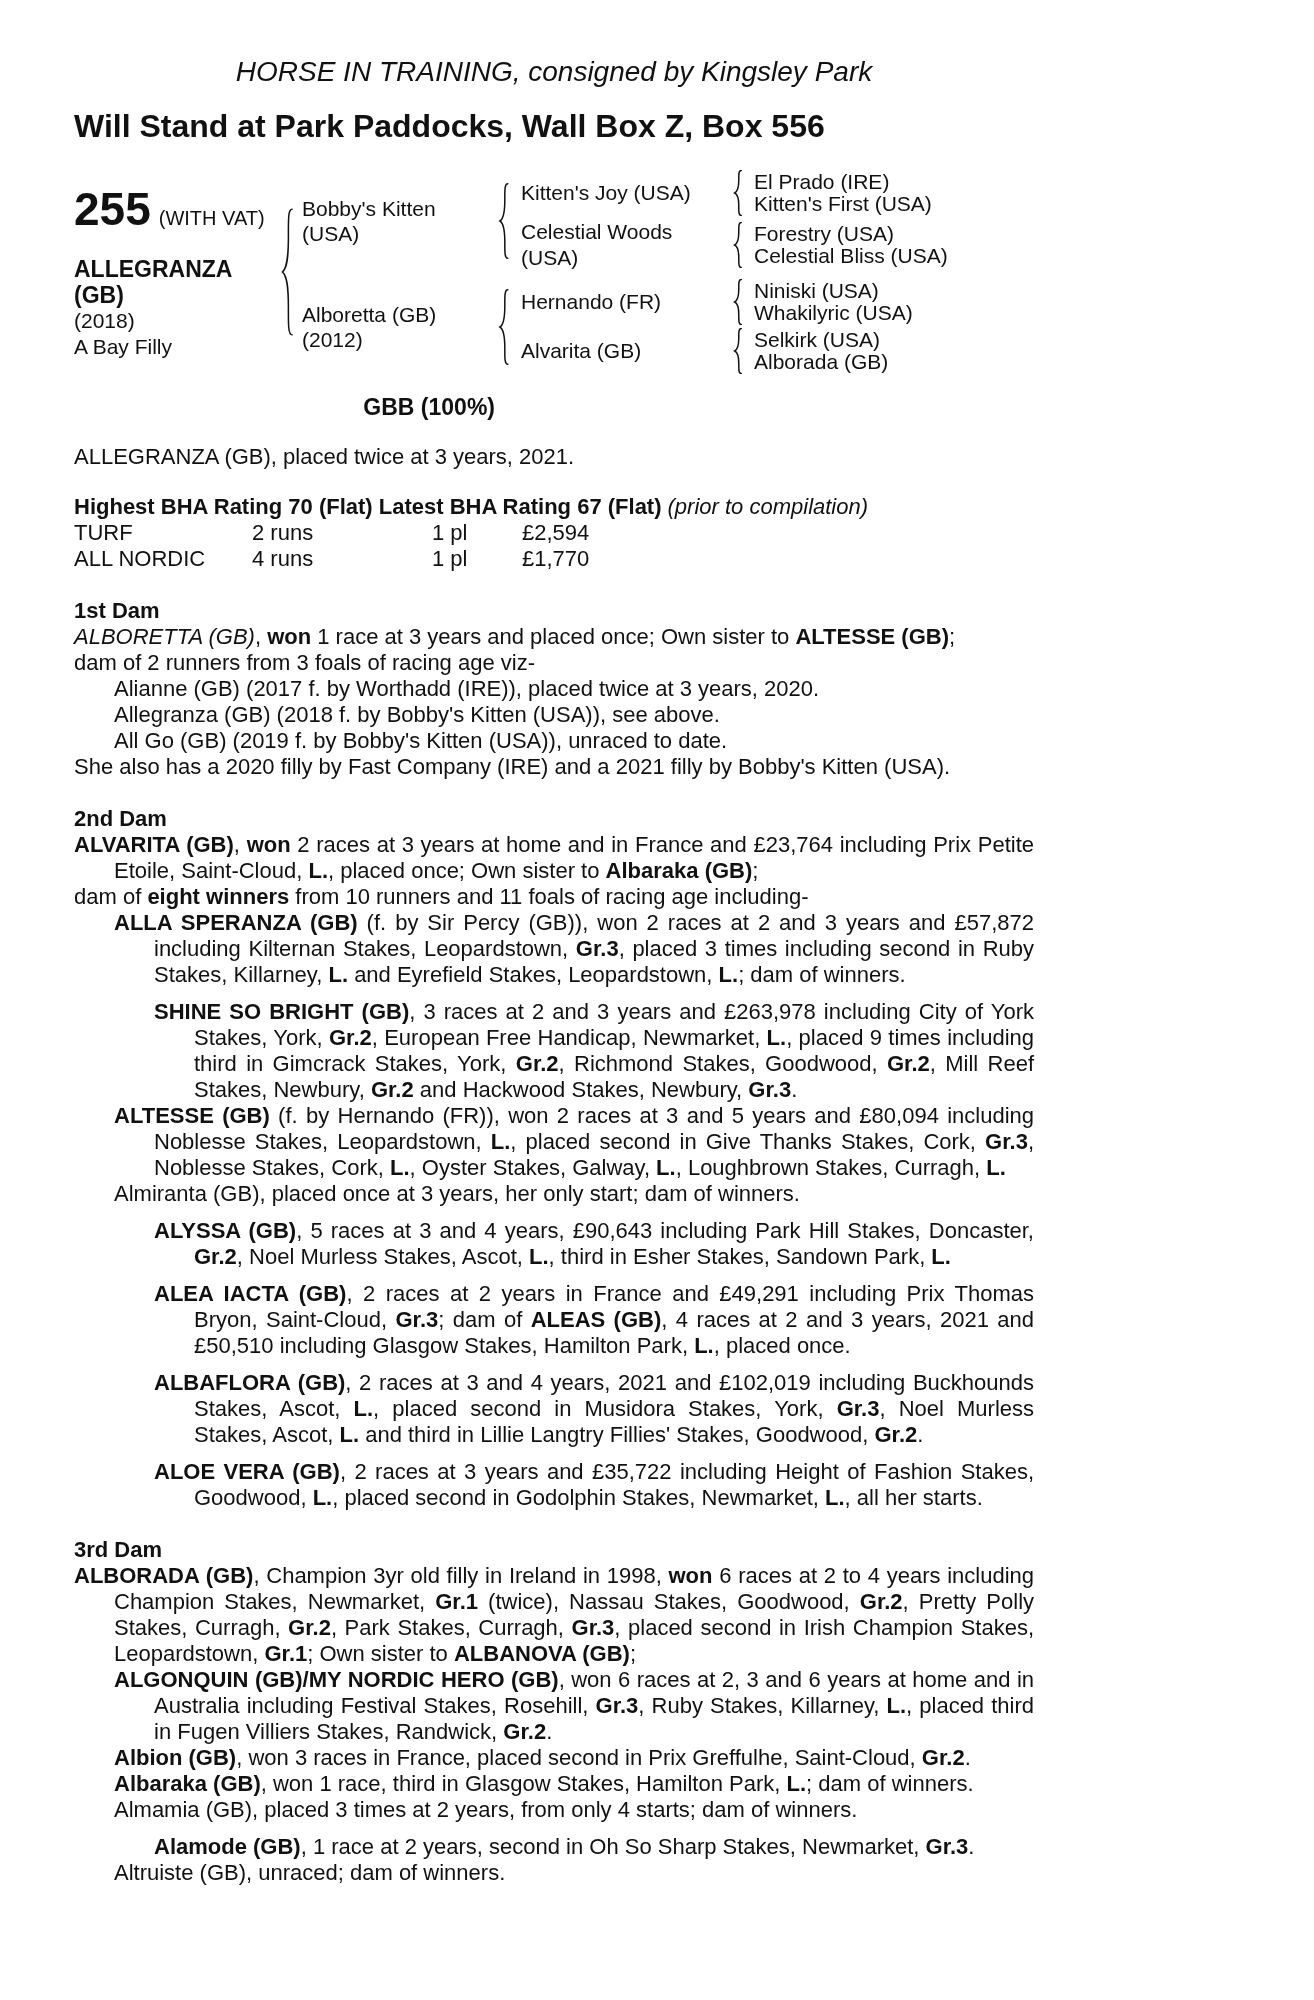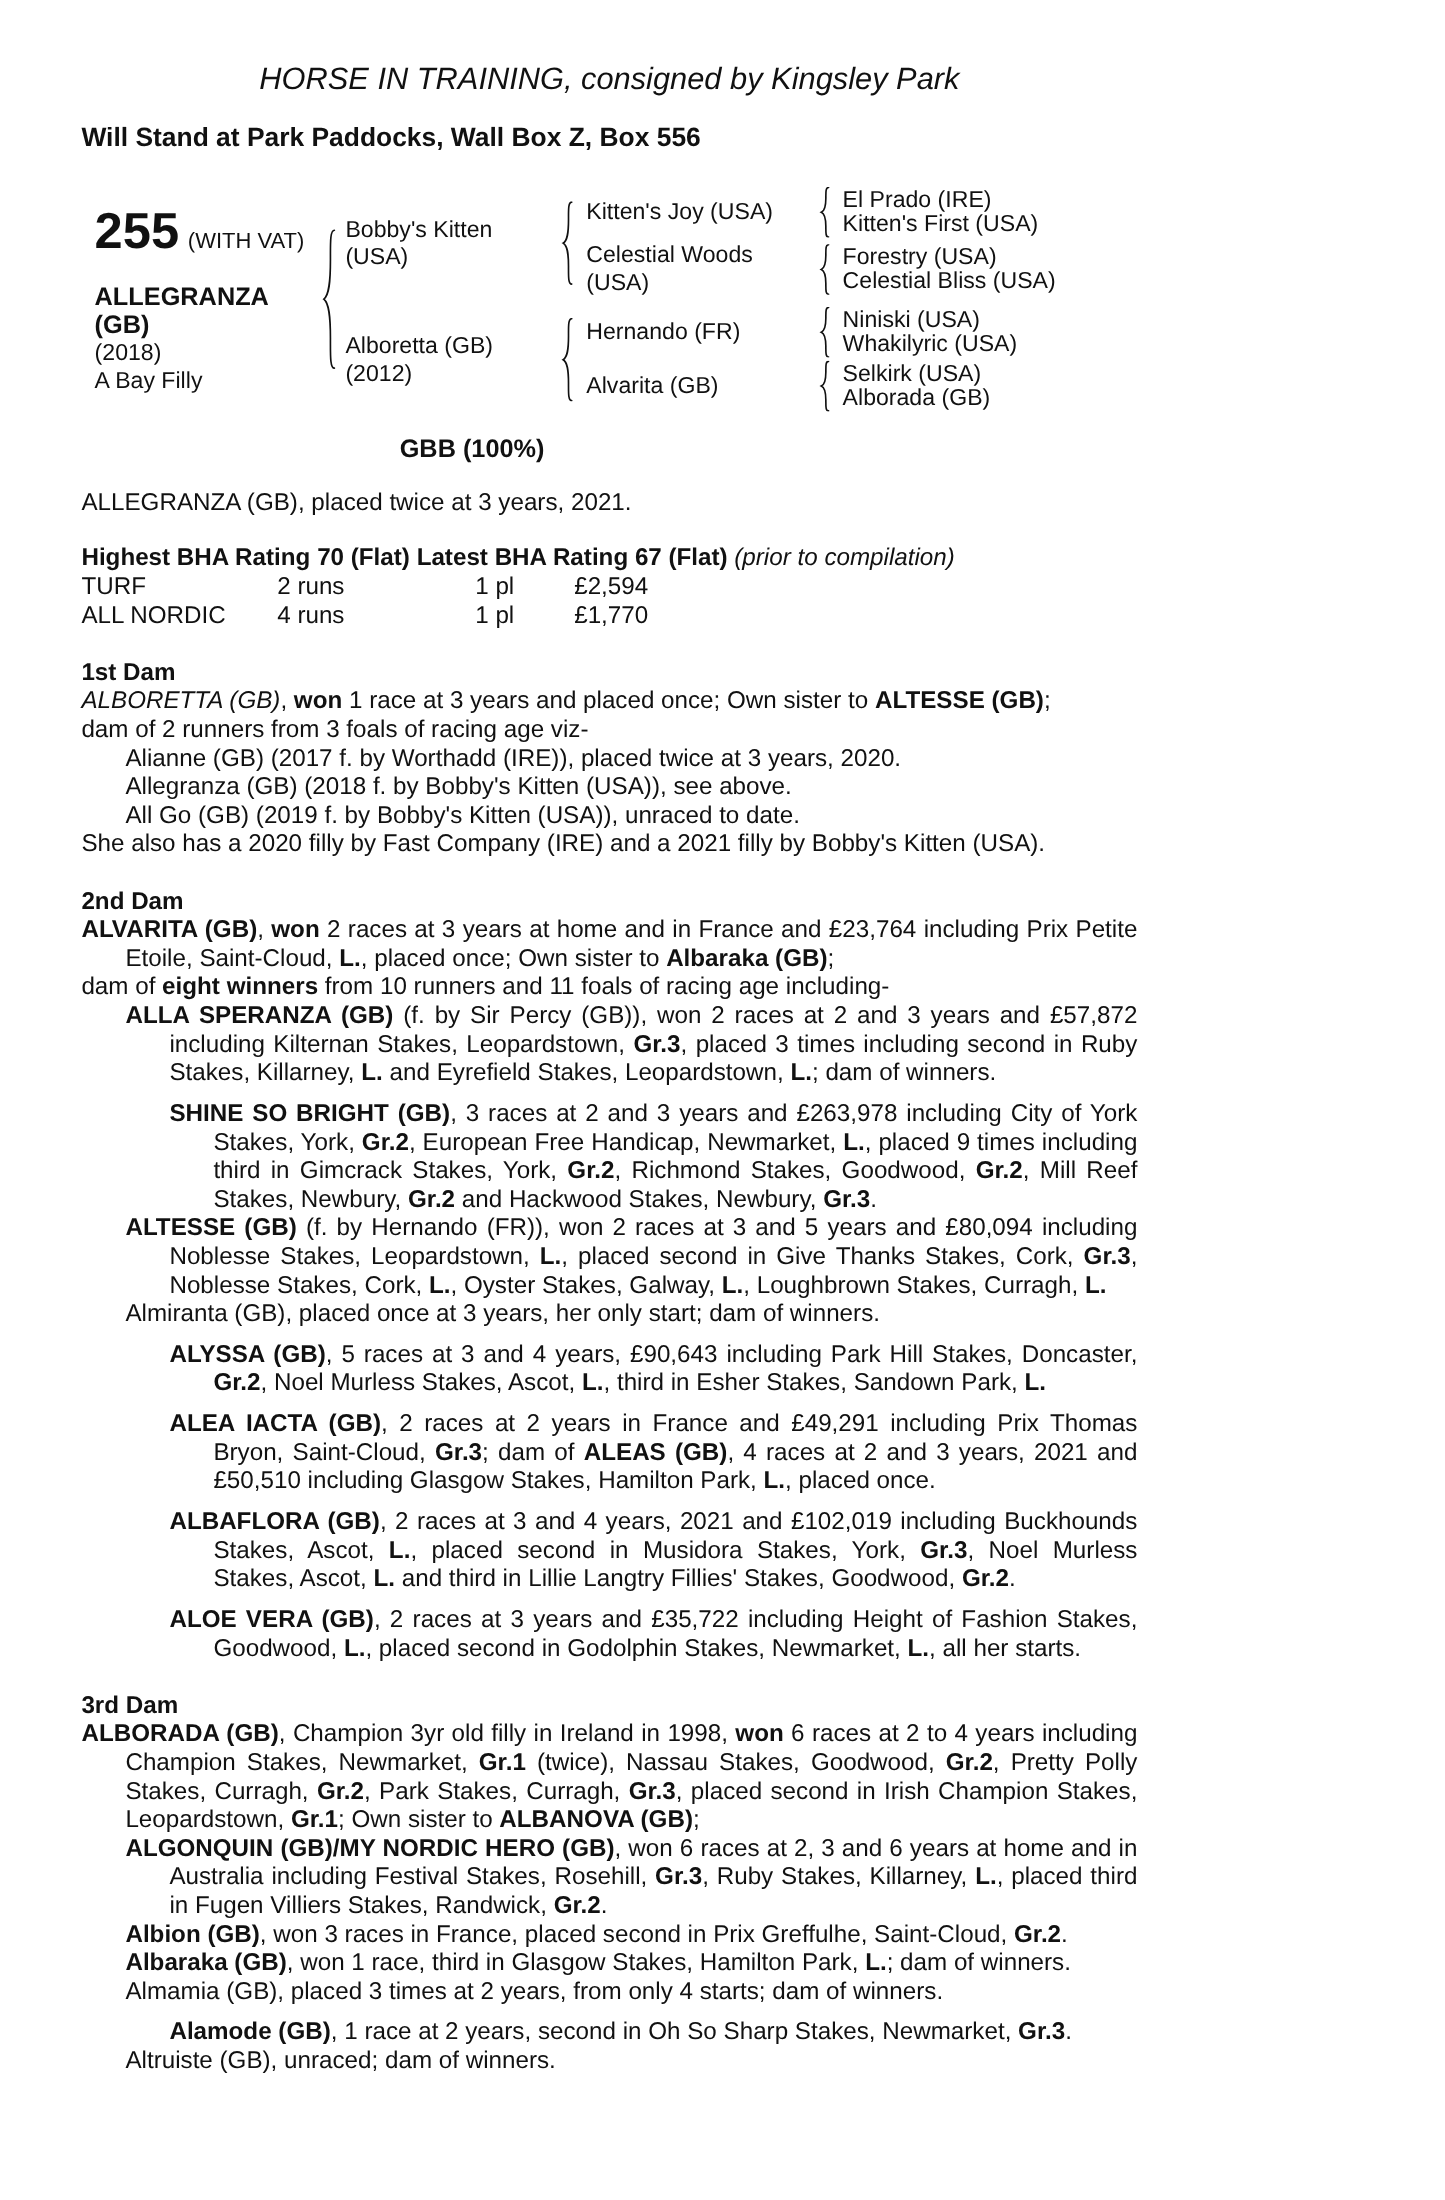--- a/index.html
+++ b/index.html
@@ -6,25 +6,25 @@
   .page {
     position:relative; width:1108px; height:2000px; box-sizing:border-box;
     padding:56px 74px 0 74px; overflow:hidden;
     font-family:"Liberation Sans","DejaVu Sans",sans-serif;
     font-size:22px; line-height:26px; color:#111;
   }
   .b { font-weight:bold; }
   .i { font-style:italic; }
 
   .consign { text-align:center; font-style:italic; font-size:28px; line-height:32px; }
-  .stand { font-weight:bold; font-size:24px; line-height:28px; margin-top:24px; }
+  .stand { font-weight:bold; font-size:32px; line-height:28px; margin-top:24px; }
 
   
   .pedigree-area { margin-top:30px; display:flex; align-items:center; }
-  .lot-block { width:206px; flex:0 0 auto; align-self:flex-start; padding-top:16px;margin-left:12px; }
+  .lot-block { width:206px; flex:0 0 auto; align-self:flex-start; padding-top:16px; }
   .lot-line { display:flex; align-items:baseline; gap:8px; }
   .lot-number { font-size:46px; font-weight:bold; line-height:1; }
   .vat { font-size:20px; }
   .horse-name { font-weight:bold; font-size:23px; margin-top:24px; }
   .foaled, .horse-desc { font-size:21px; line-height:26px; }
 
   .tree { flex:1; font-size:21px; }
   .g1row { display:flex; align-items:center; }
   .g1row + .g1row { margin-top:8px; }
   .g1name { width:196px; flex:0 0 auto; line-height:25px; }

